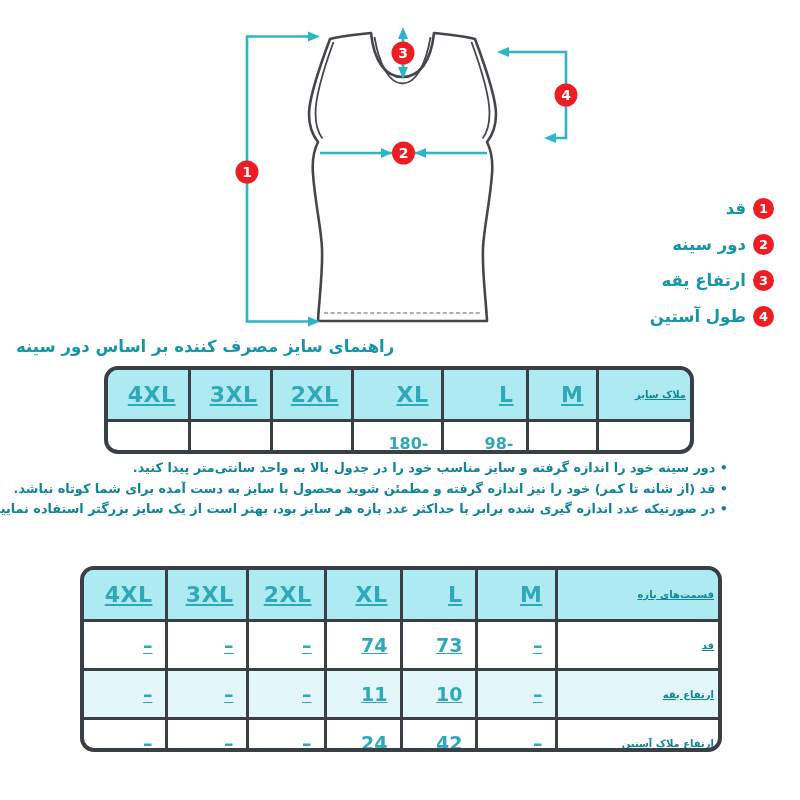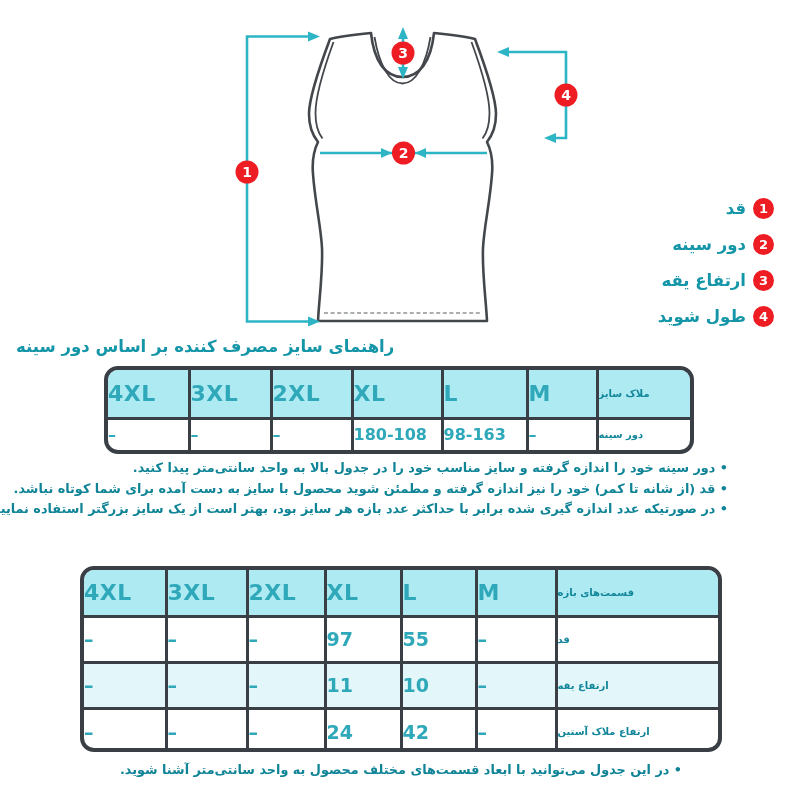--- a/index.html
+++ b/index.html
@@ -39,22 +39,22 @@
   .tbl-wrap{
     position:absolute;border:4px solid #3a3f45;border-radius:14px;
     overflow:hidden;background:#fff;box-sizing:border-box;
   }
   .tbl1{left:104px;top:366px;width:590px;height:88px;}
   .tbl2{left:80px;top:566px;width:642px;height:186px;}
   .tbl-wrap table{
     width:100%;height:100%;border-collapse:collapse;table-layout:fixed;
   }
   .tbl-wrap td{
-    border:3px solid #3a3f45;text-align:left;vertical-align:middle;
-    padding:0;overflow:hidden;
+    border:3px solid #3a3f45;text-align:right;vertical-align:middle;
+    padding:12px;overflow:hidden;text-decoration:underline;
   }
   .tbl-wrap td:first-child{border-left:0;}
   .tbl-wrap td:last-child{border-right:0;}
   .tbl-wrap tr:first-child td{border-top:0;}
   .tbl-wrap tr:last-child td{border-bottom:0;}
   .tbl1 tr:first-child{height:48px;}
   .tbl2 tr{height:46px;}
   .hdr{background:#aeeaf2;}
   .tint{background:#e3f7fa;}
   .sz{color:#2fa9ba;font-weight:bold;font-size:22px;letter-spacing:0.5px;}
@@ -137,21 +137,21 @@
     <div class="legend-item">
       <span class="lnum">2</span>
       <span class="ltext">دور سینه</span>
     </div>
     <div class="legend-item">
       <span class="lnum">3</span>
       <span class="ltext">ارتفاع یقه</span>
     </div>
     <div class="legend-item">
       <span class="lnum">4</span>
-      <span class="ltext">طول شوید</span>
+      <span class="ltext">طول آستین</span>
     </div>
   </div>
 
   <div class="title t1">راهنمای سایز مصرف کننده بر اساس دور سینه</div>
 
   <div class="tbl-wrap tbl1">
     <table>
       <colgroup>
         <col style="width:81px">
           <col style="width:82px">
@@ -209,22 +209,22 @@
         <td class="hdr sz">2XL</td>
         <td class="hdr sz">XL</td>
         <td class="hdr sz">L</td>
         <td class="hdr sz">M</td>
         <td class="hdr lbl">قسمت‌های بازه</td>
       </tr>
       <tr>
         <td class="val">–</td>
         <td class="val">–</td>
         <td class="val">–</td>
-        <td class="val">97</td>
-        <td class="val">55</td>
+        <td class="val">74</td>
+        <td class="val">73</td>
         <td class="val">–</td>
         <td class="lbl">قد</td>
       </tr>
       <tr>
         <td class="val tint">–</td>
         <td class="val tint">–</td>
         <td class="val tint">–</td>
         <td class="val tint">11</td>
         <td class="val tint">10</td>
         <td class="val tint">–</td>
@@ -236,17 +236,14 @@
         <td class="val">–</td>
         <td class="val">24</td>
         <td class="val">42</td>
         <td class="val">–</td>
         <td class="lbl">ارتفاع ملاک آستین</td>
       </tr>
     </tbody>
       </table>
   </div>
 
-  <div class="notes n2">
-    <div class="note">در این جدول می‌توانید با ابعاد قسمت‌های مختلف محصول به واحد سانتی‌متر آشنا شوید.</div>
-  </div>
 
 </div>
 
 </body></html>

